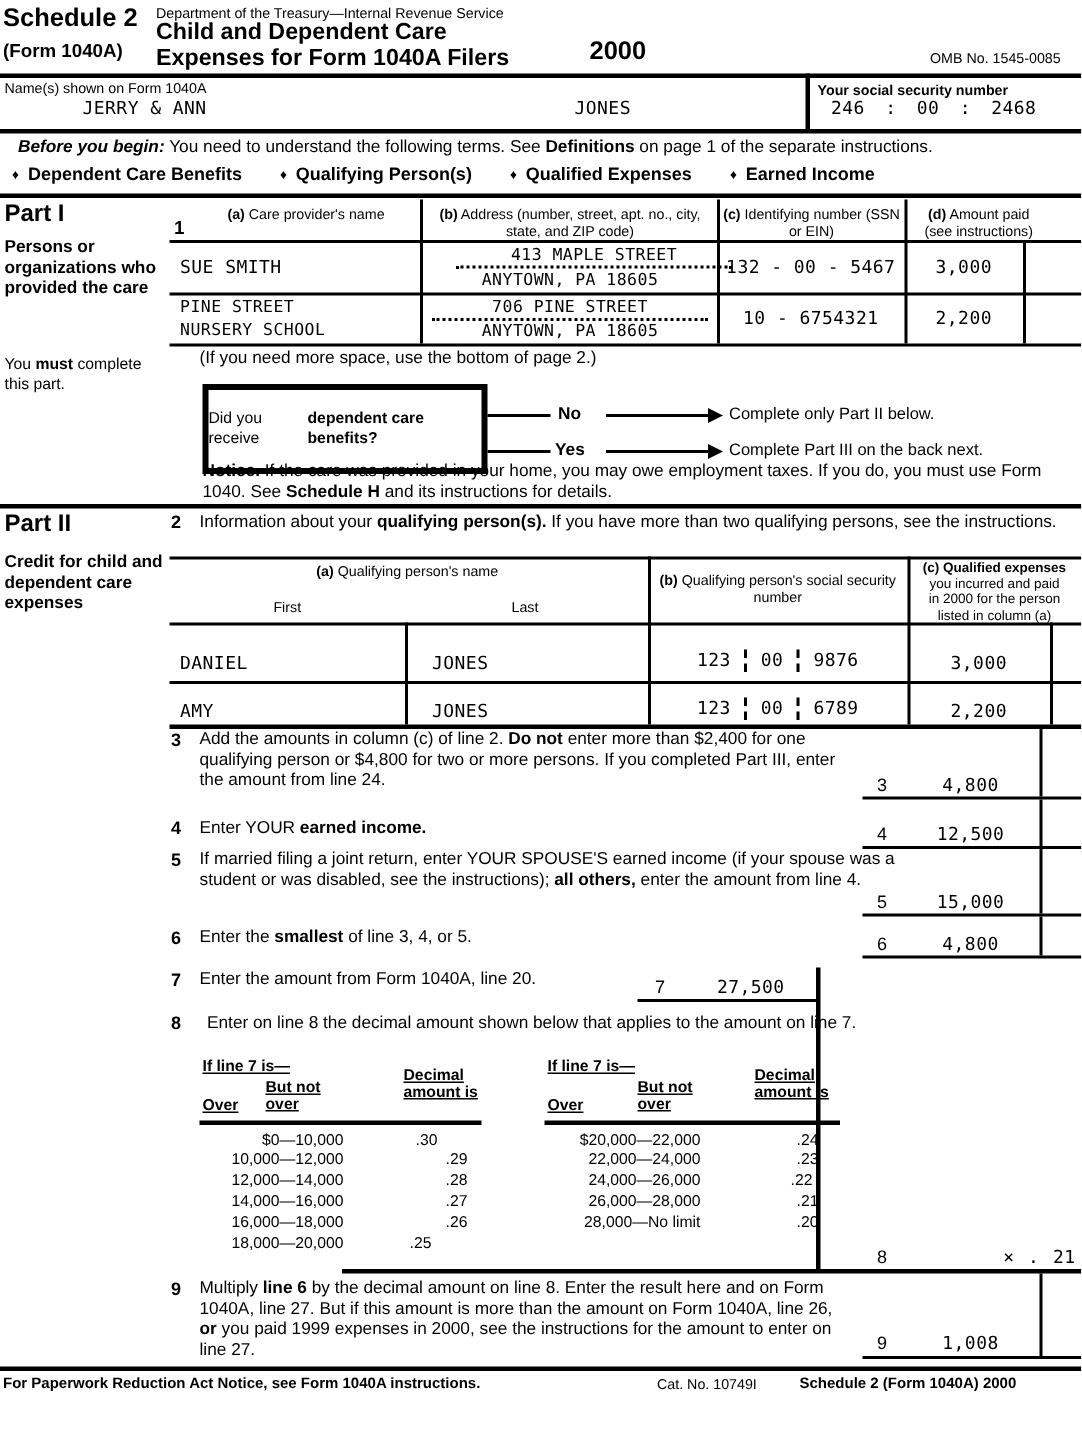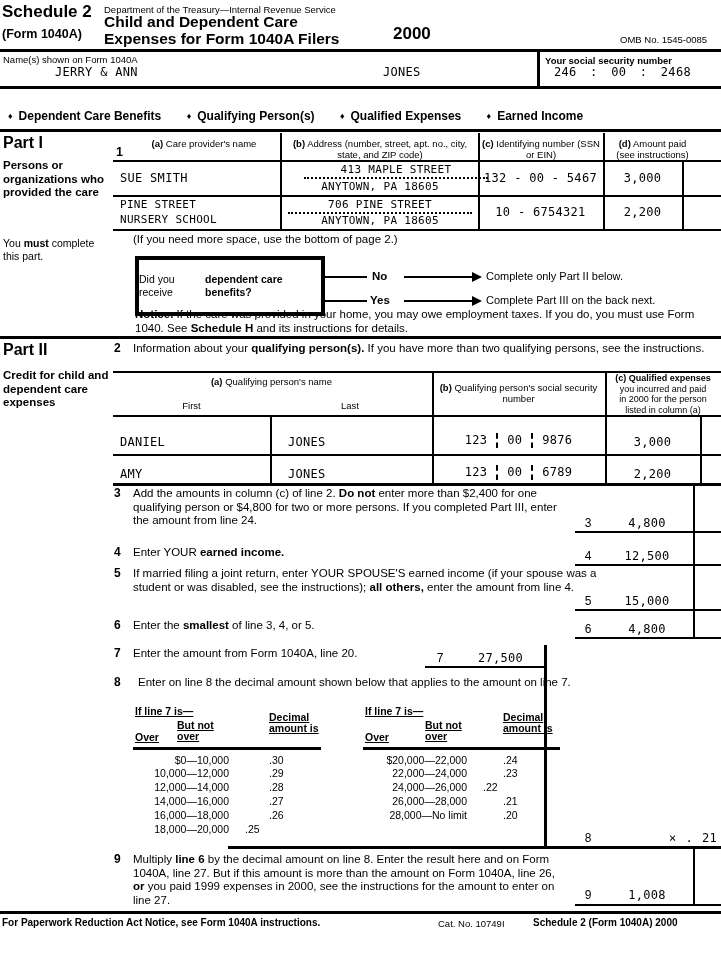--- a/index.html
+++ b/index.html
@@ -21,21 +21,21 @@
   .entry .amt{flex:1;text-align:center;padding-bottom:1px;}
   .entry .cents{width:26px;align-self:stretch;border-left:2px solid #000;}
   .ssngrp{display:flex;align-items:center;justify-content:center;}
   .ssndiv{border-left:2px dashed #000;height:15px;margin:0 9px;}
   .arrow{position:absolute;width:0;height:0;border-left:10px solid #000;
          border-top:5px solid transparent;border-bottom:5px solid transparent;}
   .flowbox{position:absolute;left:135px;top:256px;width:182px;height:52px;border:4px solid #000;
            display:flex;flex-direction:row;align-items:center;justify-content:center;font-size:10.5px;line-height:13px;}
   .dtbl{position:absolute;width:200px;font-size:10.5px;line-height:10.5px;}
   .dtbl .hdr{position:absolute;font-weight:bold;white-space:normal;text-decoration:underline;}
-  .drow{display:flex;height:13.8px;align-items:center;font-size:10.5px;}
+  .drow{display:flex;height:13.8px;align-items:center;font-size:10.5px;gap:28px;}
   .drow .rng{display:block;text-align:right;}
   .term{margin-right:22px;}
   .blt{margin-right:6px;font-size:9px;vertical-align:1px;}
 </style>
 </head>
 <body>
 
 <div id="canvas">
 
   <div class="t b" style="left:2px;top:5px;font-size:17px">Schedule 2</div>
@@ -54,20 +54,23 @@
   <div class="t b" style="left:545px;top:54px;font-size:9.5px">Your social security number</div>
   <div class="t val" style="left:554px;top:66px">
     <span>246</span>
     <span style="margin:0 6px">:</span>
     <span>00</span>
     <span style="margin:0 6px">:</span>
     <span>2468</span>
   </div>
   <div class="hl" style="left:0;top:86px;width:721px;height:2.5px"></div>
 
+  <div class="t" style="left:12px;top:92px;font-size:11.5px">
+    <b class="i">Before you begin:</b><span> You need to understand the following terms. See </span><b>Definitions</b><span> on page 1 of the separate instructions.</span>
+  </div>
   <div class="t b" style="left:8px;top:110px;font-size:12px">
     <span class="term"><span class="blt">♦</span><span>Dependent Care Benefits</span></span>
     <span class="term"><span class="blt">♦</span><span>Qualifying Person(s)</span></span>
     <span class="term"><span class="blt">♦</span><span>Qualified Expenses</span></span>
     <span class="term"><span class="blt">♦</span><span>Earned Income</span></span>
   </div>
   <div class="hl" style="left:0;top:129px;width:721px;height:3px"></div>
 
   <div class="t b" style="left:3px;top:136px;font-size:16px">Part I</div>
   <div class="t b w" style="left:3px;top:159px;width:108px;font-size:11.5px">Persons or organizations who provided the care</div>
@@ -239,21 +242,21 @@
 
   <div class="dtbl" style="left:133px;top:705px">
     <div class="hdr" style="left:2px;top:1px">If line 7 is—</div>
     <div class="hdr" style="left:2px;top:27px">Over</div>
     <div class="hdr" style="left:44px;top:15px;width:44px">But not over</div>
     <div class="hdr" style="left:136px;top:7px;width:52px">Decimal amount is</div>
     <div class="hl" style="left:0;top:42px;width:188px;height:2.5px"></div>
     <div style="position:absolute;left:0;top:48px">
       <div class="drow">
           <span class="rng" style="width:96px">$0—10,000</span>
-          <span style="margin-left:40px">.30</span>
+          <span style="margin-left:20px">.30</span>
         </div>
       <div class="drow">
           <span class="rng" style="width:96px">10,000—12,000</span>
           <span style="margin-left:40px">.29</span>
         </div>
       <div class="drow">
           <span class="rng" style="width:96px">12,000—14,000</span>
           <span style="margin-left:40px">.28</span>
         </div>
       <div class="drow">
@@ -281,21 +284,21 @@
       <div class="drow">
           <span class="rng" style="width:104px">$20,000—22,000</span>
           <span style="margin-left:36px">.24</span>
         </div>
       <div class="drow">
           <span class="rng" style="width:104px">22,000—24,000</span>
           <span style="margin-left:36px">.23</span>
         </div>
       <div class="drow">
           <span class="rng" style="width:104px">24,000—26,000</span>
-          <span style="margin-left:16px">.22</span>
+          <span style="margin-left:32px">.22</span>
         </div>
       <div class="drow">
           <span class="rng" style="width:104px">26,000—28,000</span>
           <span style="margin-left:36px">.21</span>
         </div>
       <div class="drow">
           <span class="rng" style="width:104px">28,000—No limit</span>
           <span style="margin-left:36px">.20</span>
         </div>
     </div>

